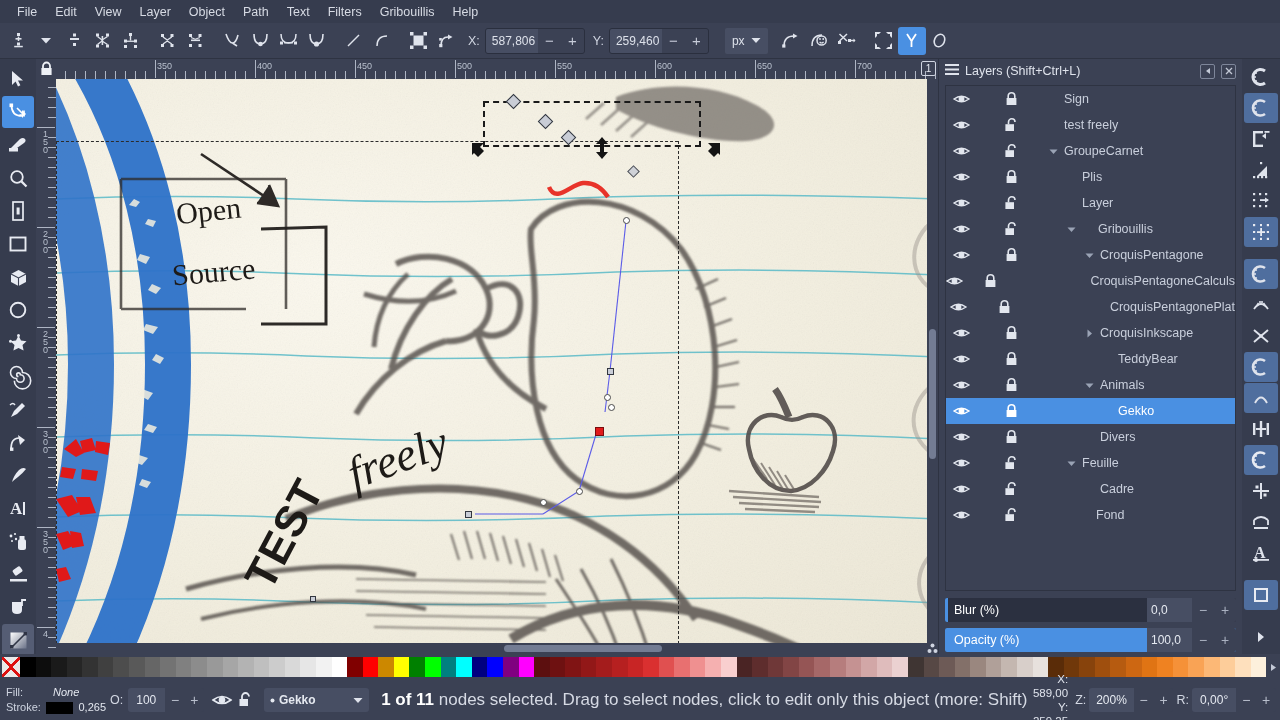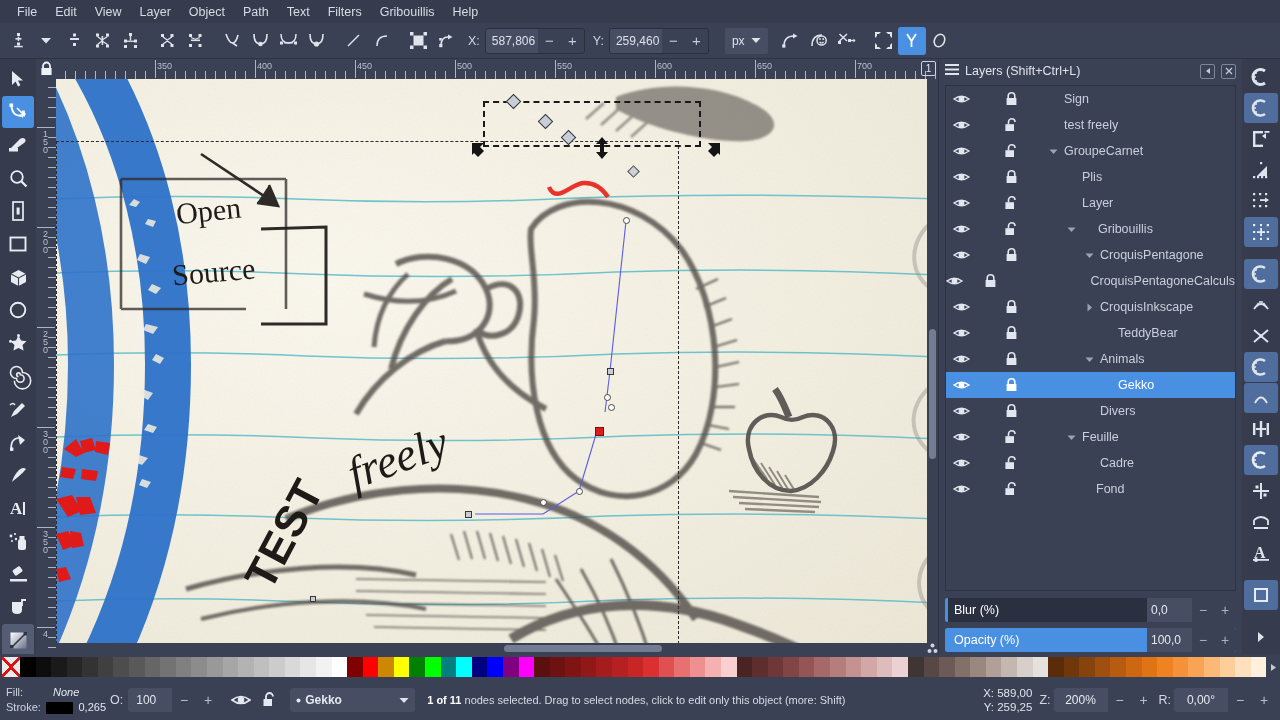--- a/index.html
+++ b/index.html
@@ -190,21 +190,21 @@
   .fs-w { color:#e3e7ef; font-size:11px; }
   .olabel { font-size:12.5px; color:#d3d8e3; margin:0 5px 0 4px; }
   .ospin { display:flex; align-items:center; height:24px; border-radius:3px; overflow:hidden; }
   .ospin .v { width:44px; height:24px; line-height:24px; padding-left:8px; background:#474e63; font-size:12px; color:#e3e7ef; }
   .ospin .b { width:24px; height:24px; display:flex; align-items:center; justify-content:center; background:#3b4154; color:#b9bfcd; font-size:14px; }
   .layersel {
     display:flex; align-items:center; height:24px; background:#474e63; border-radius:3px;
     width:125px; padding:0 6px; font-size:12px; color:#e5e9f0; justify-content:space-between;
     margin-left:6px;
   }
-  .statusmsg { flex:1; font-size:11px; color:#d6dae4; margin-left:12px; white-space:nowrap; }
+  .statusmsg { flex:1; font-size:17px; color:#d6dae4; margin-left:12px; white-space:nowrap; }
   .statusmsg b { color:#ffffff; }
   .xy { font-size:11.5px; line-height:14px; color:#dfe3ec; text-align:right; margin-right:4px; }
   .zlabel { font-size:12.5px; color:#d3d8e3; margin:0 3px; }
   .zspin { display:flex; height:24px; border-radius:3px; overflow:hidden; }
   .zspin .v { width:54px; height:24px; line-height:24px; text-align:center; background:#474e63; font-size:12px; color:#e6eaf1; }
   .zspin .b { width:24px; height:24px; display:flex; align-items:center; justify-content:center; background:#3b4154; color:#b9bfcd; font-size:14px; }
   svg { overflow:visible; }
 </style>
 </head>
 <body>
@@ -1164,20 +1164,38 @@
               <path d="M1 6 Q8.5 0.5 16 6 Q8.5 11.5 1 6 Z" fill="none" stroke="#e2e6ee" stroke-width="1.4"></path>
               <circle cx="8.5" cy="6" r="2.9" fill="#e2e6ee"></circle>
             </svg>
           </span>
           <span class="ic-lock">
             <svg width="13" height="14" viewBox="0 0 13 14">
               <path d="M3.2 6 L3.2 4 A3.3 3.3 0 0 1 9.8 4 L9.8 6" fill="none" stroke="#e2e6ee" stroke-width="1.6"></path>
               <rect x="1.6" y="6" width="9.8" height="7" fill="#e2e6ee"></rect>
             </svg>
           </span>
+          <span class="l-name" style="padding-left: 54px;">
+            <span class="tri"></span>
+            <span style="margin-left: 4px;">CroquisPentagonePlat</span>
+          </span>
+        </div>
+        <div class="layer-row">
+          <span class="ic-eye">
+            <svg width="17" height="12" viewBox="0 0 17 12">
+              <path d="M1 6 Q8.5 0.5 16 6 Q8.5 11.5 1 6 Z" fill="none" stroke="#e2e6ee" stroke-width="1.4"></path>
+              <circle cx="8.5" cy="6" r="2.9" fill="#e2e6ee"></circle>
+            </svg>
+          </span>
+          <span class="ic-lock">
+            <svg width="13" height="14" viewBox="0 0 13 14">
+              <path d="M3.2 6 L3.2 4 A3.3 3.3 0 0 1 9.8 4 L9.8 6" fill="none" stroke="#e2e6ee" stroke-width="1.6"></path>
+              <rect x="1.6" y="6" width="9.8" height="7" fill="#e2e6ee"></rect>
+            </svg>
+          </span>
           <span class="l-name" style="padding-left: 36px;">
             <span class="tri">
               <svg width="7" height="9" viewBox="0 0 7 9">
                 <path d="M1.5 0.5 L6 4.5 L1.5 8.5 Z" fill="#9aa3b5"></path>
               </svg>
             </span>
             <span style="margin-left: 4px;">CroquisInkscape</span>
           </span>
         </div>
         <div class="layer-row">

